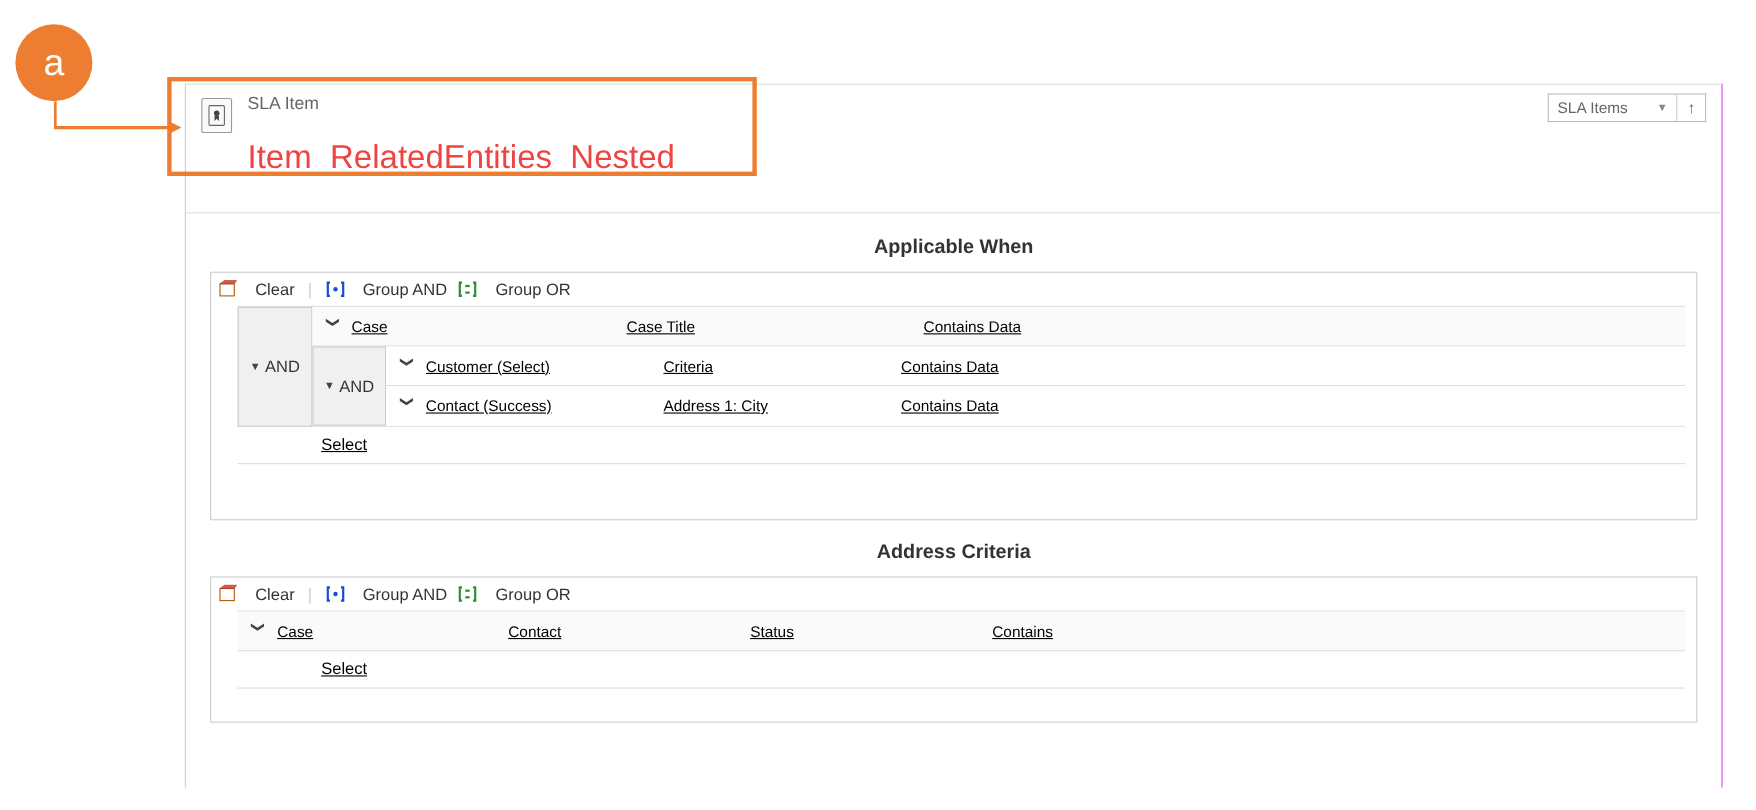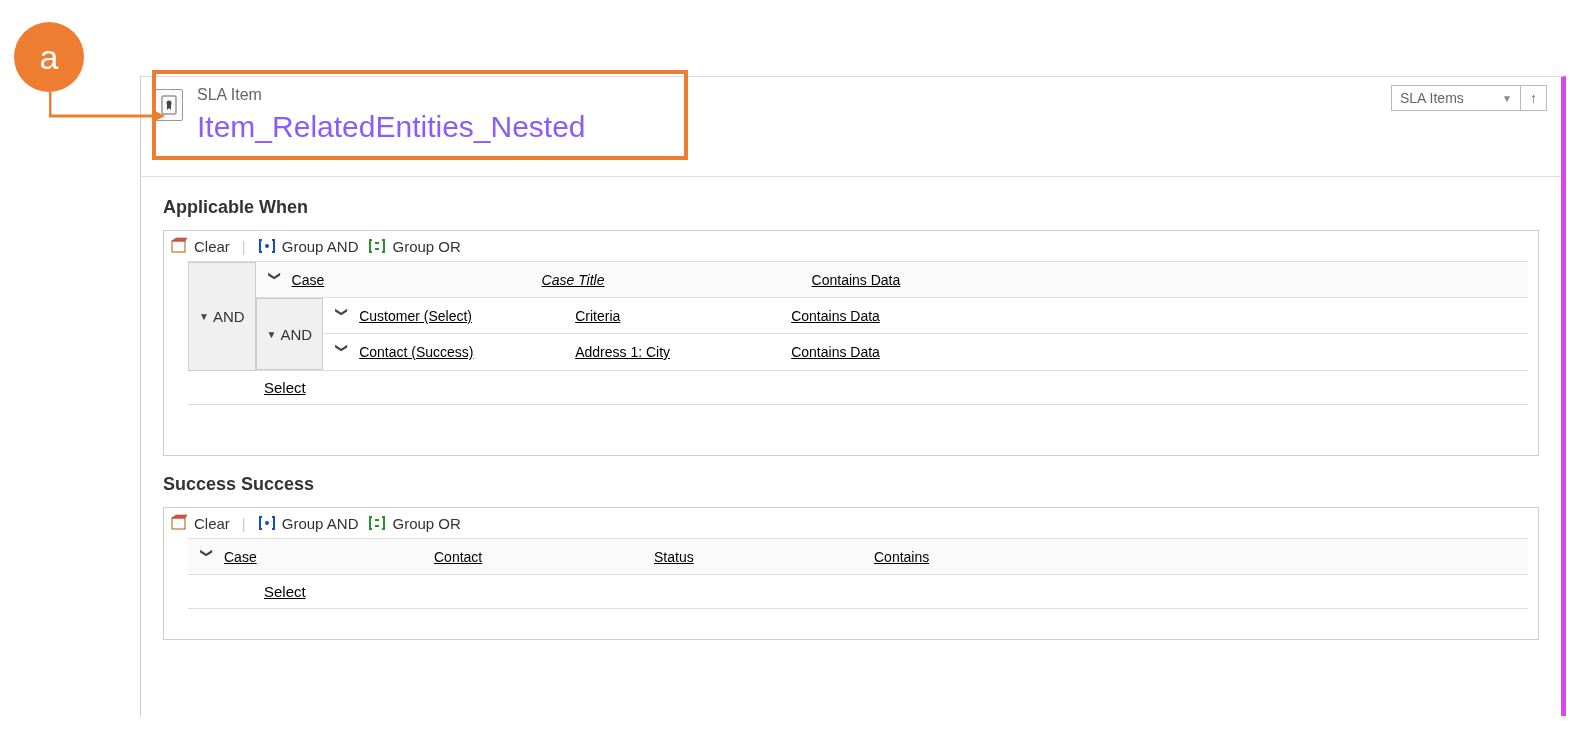--- a/index.html
+++ b/index.html
@@ -30,26 +30,26 @@
     z-index: 30;
   }
   .callout-arrow {
     position: absolute;
     left: 49px;
     top: 92px;
     z-index: 25;
   }
   .main-panel {
     position: absolute;
-    left: 140px;
+    left: 168px;
     top: 76px;
     right: 30px;
     border-top: 1px solid #ddd;
     border-left: 1px solid #ccc;
-    border-right: 5px solid #d946ef;
+    border-right: 1px solid #d946ef;
     background: #fff;
     min-height: 640px;
   }
   .header-row {
     display: flex;
     align-items: flex-start;
     padding: 8px 14px 30px 14px;
     position: relative;
   }
   .entity-icon {
@@ -68,23 +68,23 @@
   .entity-icon svg { display:block; }
   .header-texts { flex: 1; }
   .entity-type {
     font-size: 16px;
     color: #666;
     line-height: 20px;
   }
   .page-title {
     font-size: 30px;
     font-weight: 300;
-    color: #8b5cf6;
+    color: #ef4444;
     line-height: 38px;
-    margin-top: 3px;
+    margin-top: 20px;
   }
   .callout-box {
     position: absolute;
     left: 152px;
     top: 70px;
     width: 536px;
     height: 90px;
     border: 4px solid #ed7d31;
     z-index: 20;
     pointer-events: none;
@@ -95,21 +95,21 @@
     gap: 0;
   }
   .nav-select {
     border: 1px solid #bbb;
     height: 26px;
     display: flex;
     align-items: center;
     padding: 0 8px;
     color: #666;
     font-size: 14px;
-    width: 130px;
+    width: 118px;
     justify-content: space-between;
     background: #fff;
   }
   .nav-up {
     border: 1px solid #bbb;
     border-left: none;
     height: 26px;
     width: 26px;
     display: flex;
     align-items: center;
@@ -119,40 +119,41 @@
   }
   .content-area {
     border-top: 1px solid #e0e0e0;
     padding: 14px 22px 30px 22px;
   }
   .section-title {
     font-size: 18px;
     font-weight: 600;
     color: #333;
     margin: 6px 0 12px 0;
+    text-align: center;
   }
   .criteria-box {
     border: 1px solid #ccc;
     margin-bottom: 18px;
   }
   .toolbar {
     display: flex;
     align-items: center;
     padding: 6px 6px;
     gap: 10px;
     font-size: 15px;
   }
   .tb-sep {
     color: #ccc;
     margin: 0 2px;
   }
   .tb-btn {
     display: flex;
     align-items: center;
-    gap: 6px;
+    gap: 16px;
     color: #333;
     cursor: pointer;
   }
   .tb-icon {
     width: 18px;
     height: 18px;
     display: flex;
     align-items: center;
     justify-content: center;
   }
@@ -199,21 +200,21 @@
     color: #000000;
     text-decoration: underline;
     cursor: pointer;
   }
   .select-row {
     padding: 8px 0 8px 48px;
     border-bottom: 1px solid #ddd;
   }
   .select-row .link { font-size: 15px; margin-left: 28px; }
   .outer-row .c1 { width: 250px; }
-  .outer-row .c2 { width: 270px; font-style: italic; }
+  .outer-row .c2 { width: 270px; }
   .outer-row .c3 { width: auto; }
   .inner-row .c1 { width: 216px; }
   .inner-row .c2 { width: 216px; }
   .inner-row .c3 { width: auto; }
   .sc-row .c1 { width: 210px; }
   .sc-row .c2 { width: 220px; }
   .sc-row .c3 { width: 220px; }
   .sc-row .c4 { width: auto; }
 </style>
 </head>
@@ -329,21 +330,21 @@
               </div>
             </div>
           </div>
         </div>
         <div class="select-row">
           <span class="link">Select</span>
         </div>
       </div>
     </div>
 
-    <div class="section-title">Success Success</div>
+    <div class="section-title">Address Criteria</div>
 
     <div class="criteria-box">
       <div class="toolbar">
         <div class="tb-btn">
           <span class="tb-icon">
             <svg width="18" height="18" viewBox="0 0 18 18">
                 <rect x="2" y="4" width="13" height="11" fill="#fff" stroke="#b05a00" stroke-width="1"></rect>
                 <path d="M2 4 L6 1 L17 1 L15 4 Z" fill="#d9534f" stroke="#a03020" stroke-width="0.5"></path>
               </svg>
           </span>

